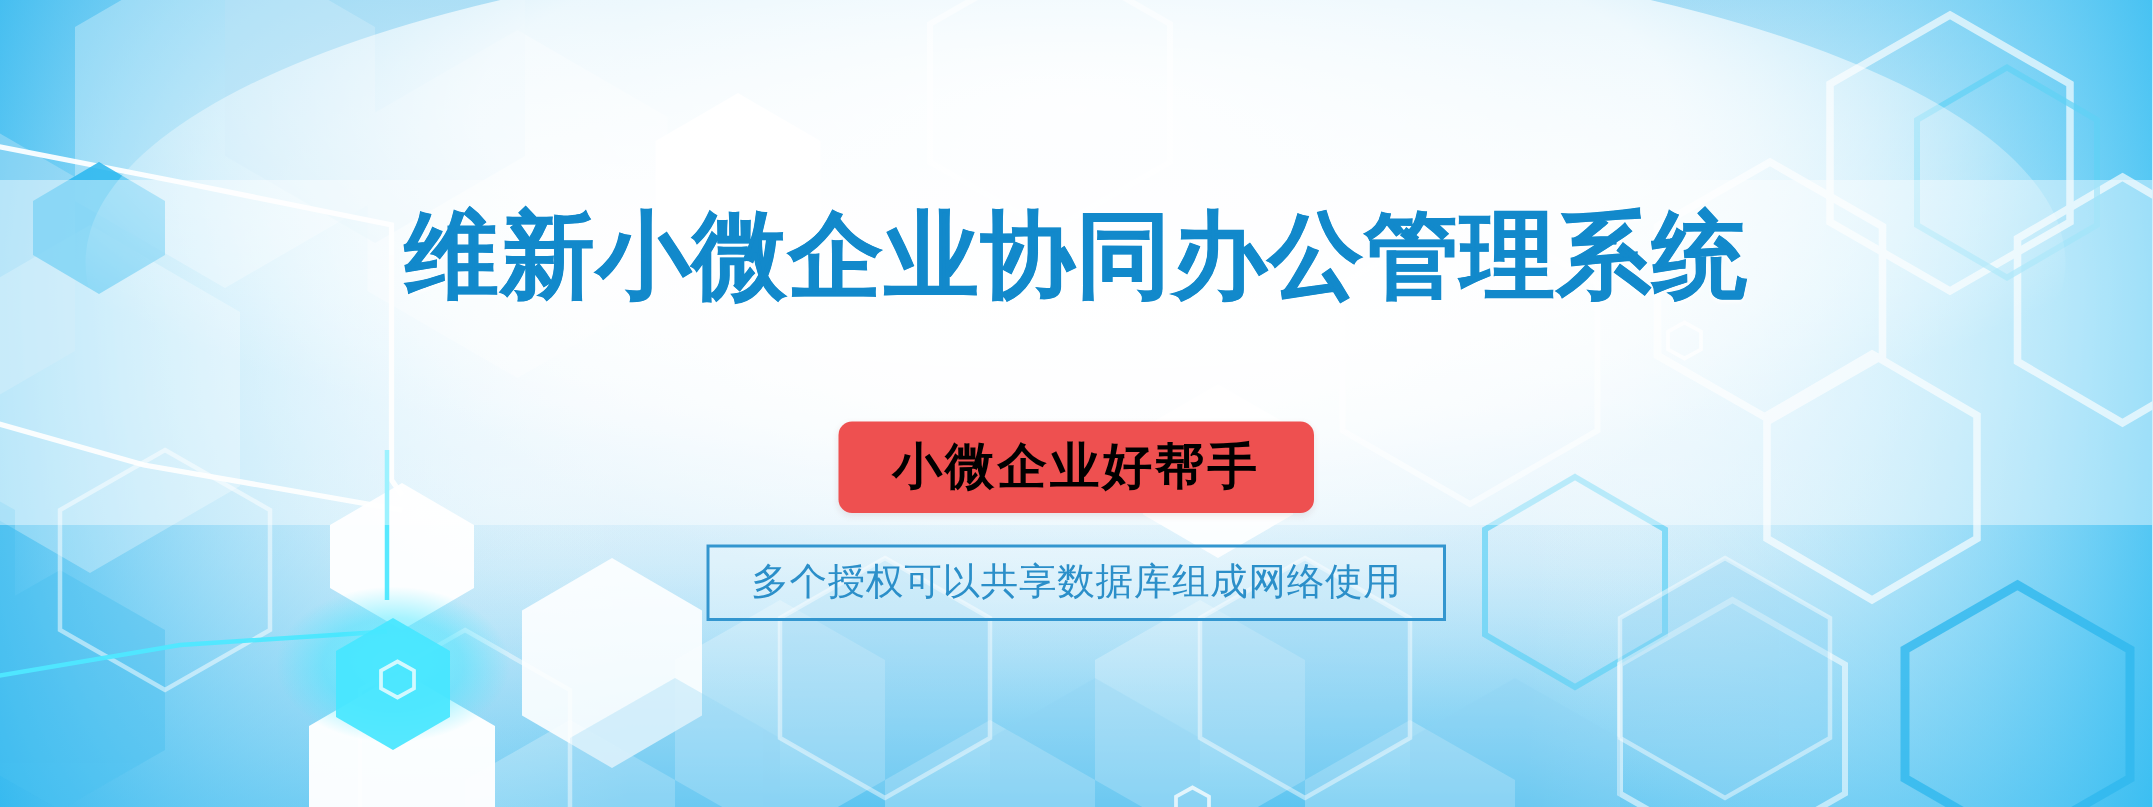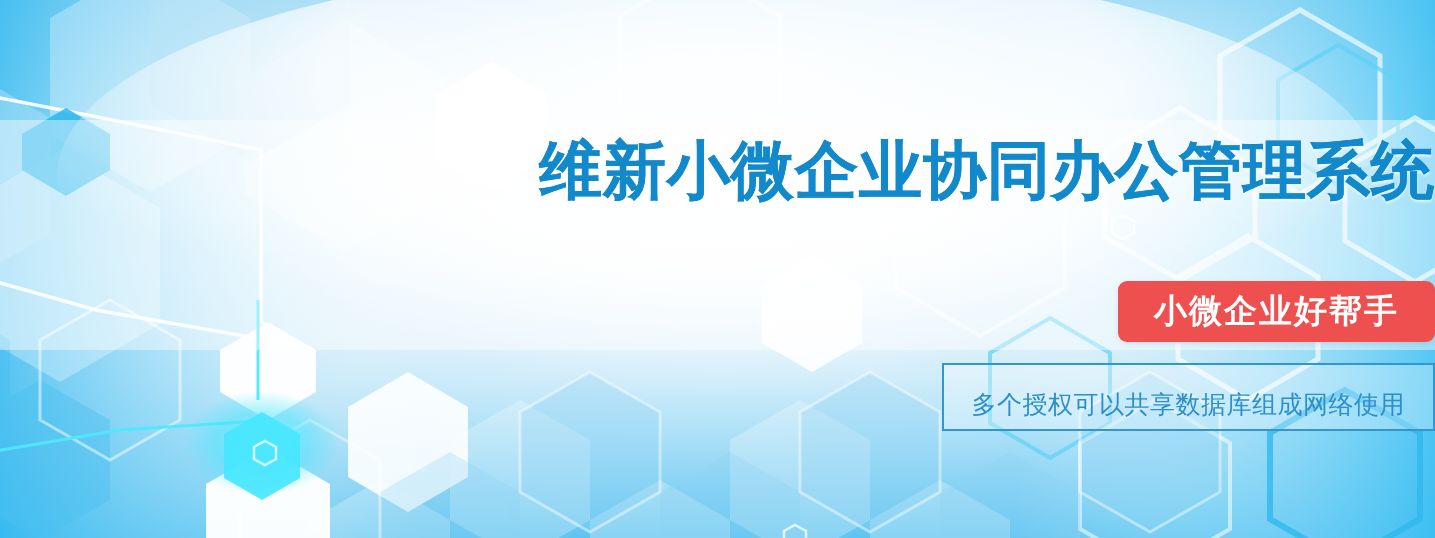--- a/index.html
+++ b/index.html
@@ -19,55 +19,55 @@
       linear-gradient(180deg,#cfeaf9 0%,#e6f4fc 16%,#f4fbfe 34%,#eaf6fd 50%,#cdeaf9 70%,#a6dcf6 86%,#8ed3f4 100%),
       linear-gradient(100deg,#6fc8ef 0%,#a9dcf5 18%,#e3f4fd 45%,#d3edfb 70%,#7acbf0 100%);
     background-blend-mode:normal,normal,normal;
   }
 
   .bg-svg{position:absolute;inset:0;width:1435px;height:538px;display:block;}
 
   
   .content{
     position:absolute;inset:0;
-    display:flex;flex-direction:column;align-items:flex-end;
+    display:flex;flex-direction:column;align-items:center;
     z-index:5;
   }
 
   .title{
     margin-top:139px;
     font-size:63px;
     line-height:1;
     font-weight:bold;
     color:#1289cb;
     letter-spacing:1px;
     white-space:nowrap;
     text-shadow:0 2px 3px rgba(255,255,255,0.85), 0 0 1px rgba(255,255,255,0.9);
     -webkit-text-stroke:0.5px #1289cb;
   }
 
   .badge{
     margin-top:37px;
     background:#ee5050;
-    color:#ffffff;
+    color:#000000;
     border-radius:9px;
     padding:13px 36px 15px 36px;
     font-size:33px;
     line-height:1;
     font-weight:bold;
     letter-spacing:2px;
     white-space:nowrap;
     box-shadow:0 2px 5px rgba(120,30,30,0.10);
   }
 
   .info-box{
     margin-top:21px;
     border:2px solid #3396cf;
     background:rgba(255,255,255,0.30);
-    padding:24px 28px 9px 28px;
+    padding:7px 28px 9px 28px;
     text-align:center;
   }
   .info-line{
     font-size:25px;
     line-height:31px;
     color:#2b8fc9;
     letter-spacing:0.5px;
     white-space:nowrap;
   }
 </style>

